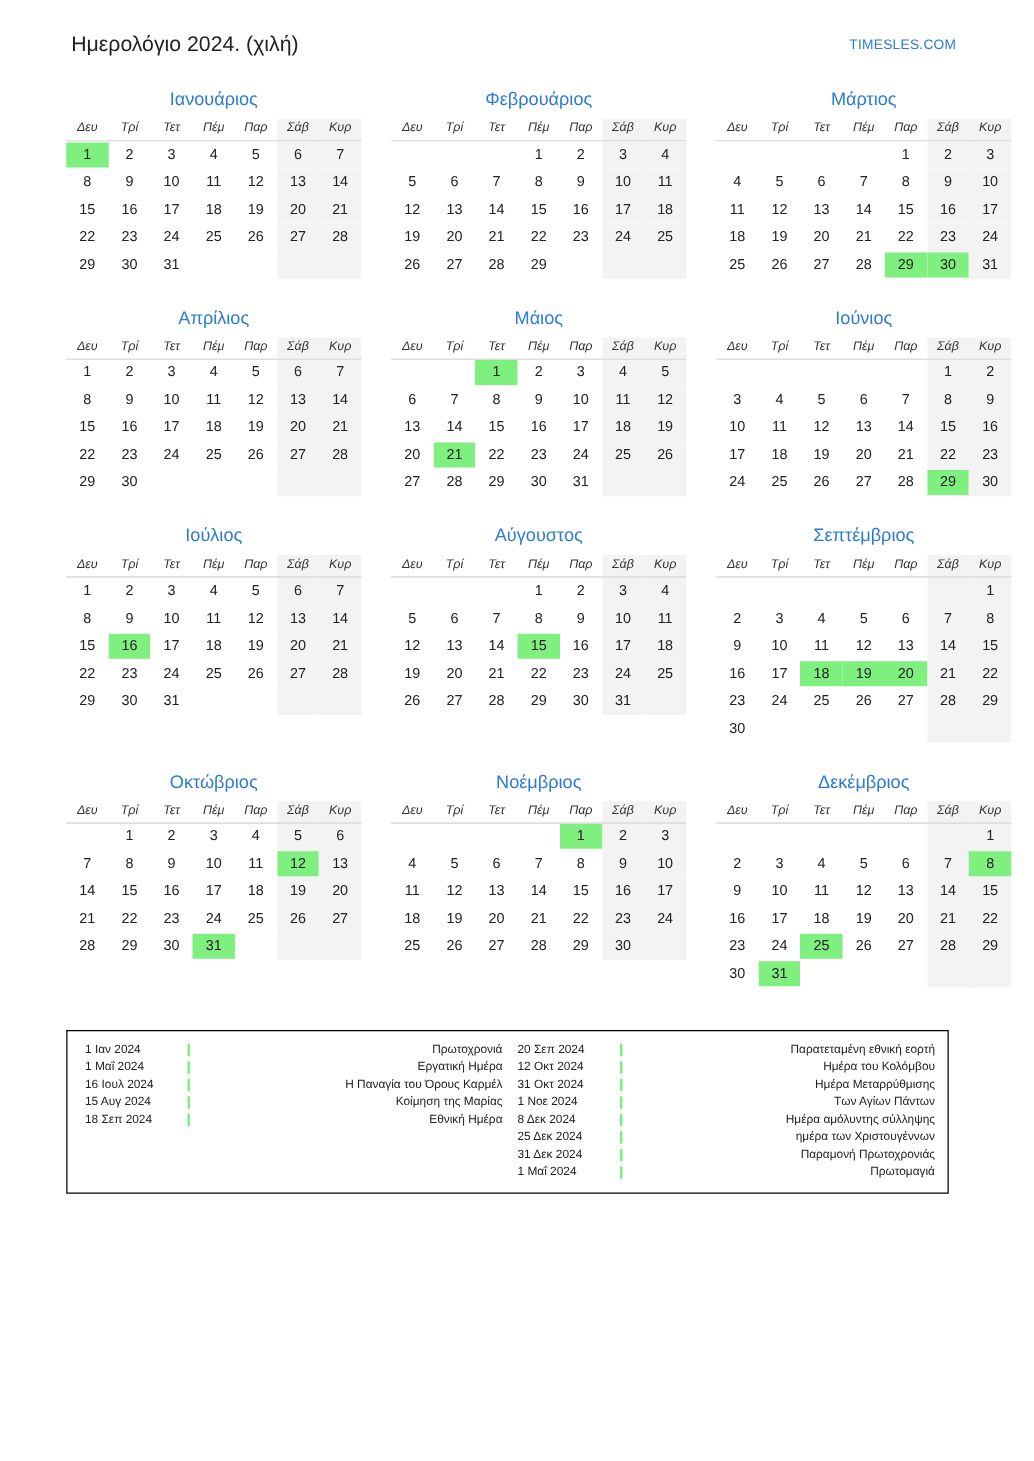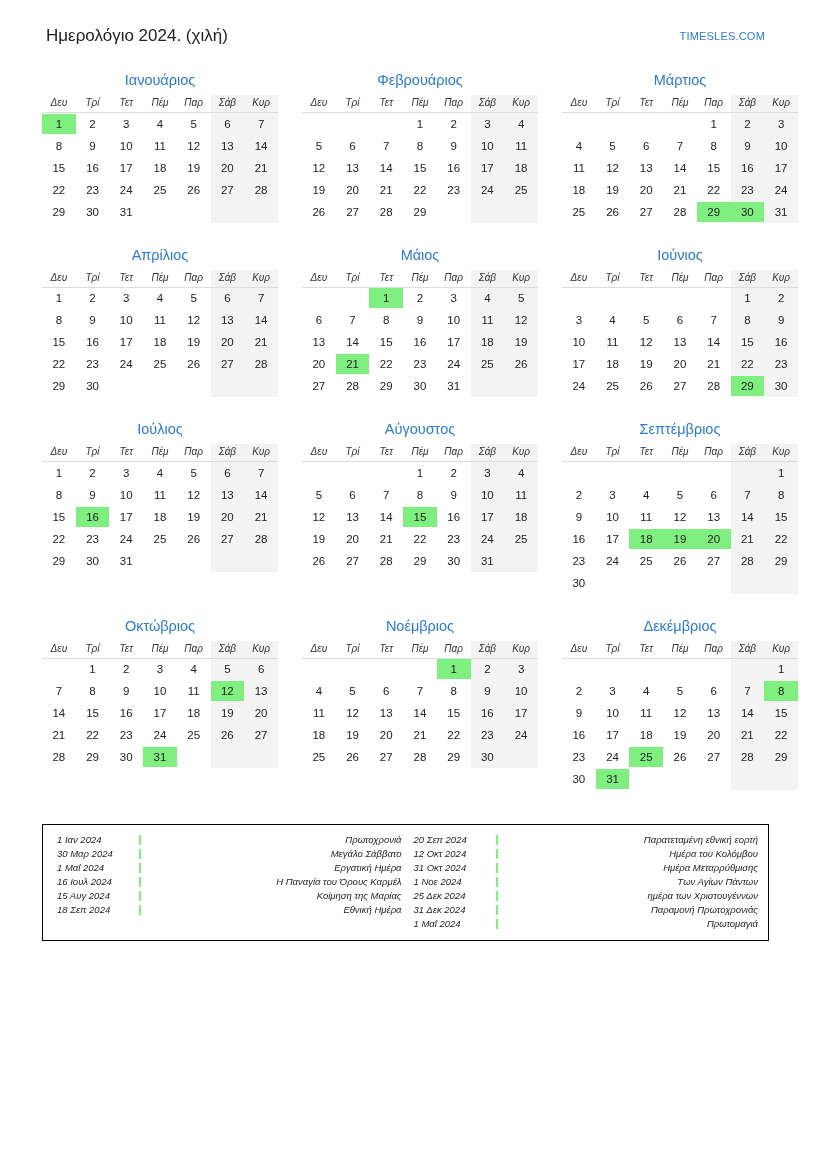--- a/index.html
+++ b/index.html
@@ -8,21 +8,21 @@
     background: #ffffff;
     font-family: "Liberation Sans", sans-serif;
   }
   body {
     width: 827px;
     height: 1169px;
     position: relative;
     overflow: hidden;
   }
   .page {
-    padding: 22px 28px 0 12px;
+    padding: 22px 28px 0 23px;
   }
   
   .header {
     display: flex;
     align-items: center;
     justify-content: space-between;
     padding: 4px 34px 0 34px;
     margin-bottom: 26px;
   }
   .doc-title {
@@ -86,27 +86,26 @@
   }
   table.cal td.hl .cell {
     background: #7ff07f;
   }
   table.cal td.empty .cell { background: transparent; }
   
   thead tr th { border-bottom: 1px solid #dddddd; }
 
   
   .legend {
-    margin: 34px 30px 0 30px;
+    margin: 34px 40px 0 30px;
     border: 1px solid #000000;
     padding: 8px 10px 10px 10px;
     display: grid;
     grid-template-columns: repeat(3, 1fr);
     column-gap: 8px;
-    font-style: italic;
   }
   .legend-col {
     display: flex;
     flex-direction: column;
     gap: 1px;
   }
   .legend-row {
     display: flex;
     align-items: baseline;
     font-size: 9.5px;
@@ -1785,25 +1784,20 @@
         </table>
       </div>
     </div>
 
   <div class="legend" id="legend-container" style="grid-template-columns: repeat(2, 1fr);">
       <div class="legend-col">
         <div class="legend-row">
           <span class="legend-date">1 Ιαν 2024</span>
           <span class="legend-bar"></span>
           <span class="legend-name">Πρωτοχρονιά</span>
-        </div>
-        <div class="legend-row">
-          <span class="legend-date">30 Μαρ 2024</span>
-          <span class="legend-bar"></span>
-          <span class="legend-name">Μεγάλο Σάββατο</span>
         </div>
         <div class="legend-row">
           <span class="legend-date">1 Μαΐ 2024</span>
           <span class="legend-bar"></span>
           <span class="legend-name">Εργατική Ημέρα</span>
         </div>
         <div class="legend-row">
           <span class="legend-date">16 Ιουλ 2024</span>
           <span class="legend-bar"></span>
           <span class="legend-name">Η Παναγία του Όρους Καρμέλ</span>
@@ -1834,20 +1828,25 @@
           <span class="legend-date">31 Οκτ 2024</span>
           <span class="legend-bar"></span>
           <span class="legend-name">Ημέρα Μεταρρύθμισης</span>
         </div>
         <div class="legend-row">
           <span class="legend-date">1 Νοε 2024</span>
           <span class="legend-bar"></span>
           <span class="legend-name">Των Αγίων Πάντων</span>
         </div>
         <div class="legend-row">
+          <span class="legend-date">8 Δεκ 2024</span>
+          <span class="legend-bar"></span>
+          <span class="legend-name">Ημέρα αμόλυντης σύλληψης</span>
+        </div>
+        <div class="legend-row">
           <span class="legend-date">25 Δεκ 2024</span>
           <span class="legend-bar"></span>
           <span class="legend-name">ημέρα των Χριστουγέννων</span>
         </div>
         <div class="legend-row">
           <span class="legend-date">31 Δεκ 2024</span>
           <span class="legend-bar"></span>
           <span class="legend-name">Παραμονή Πρωτοχρονιάς</span>
         </div>
         <div class="legend-row">

